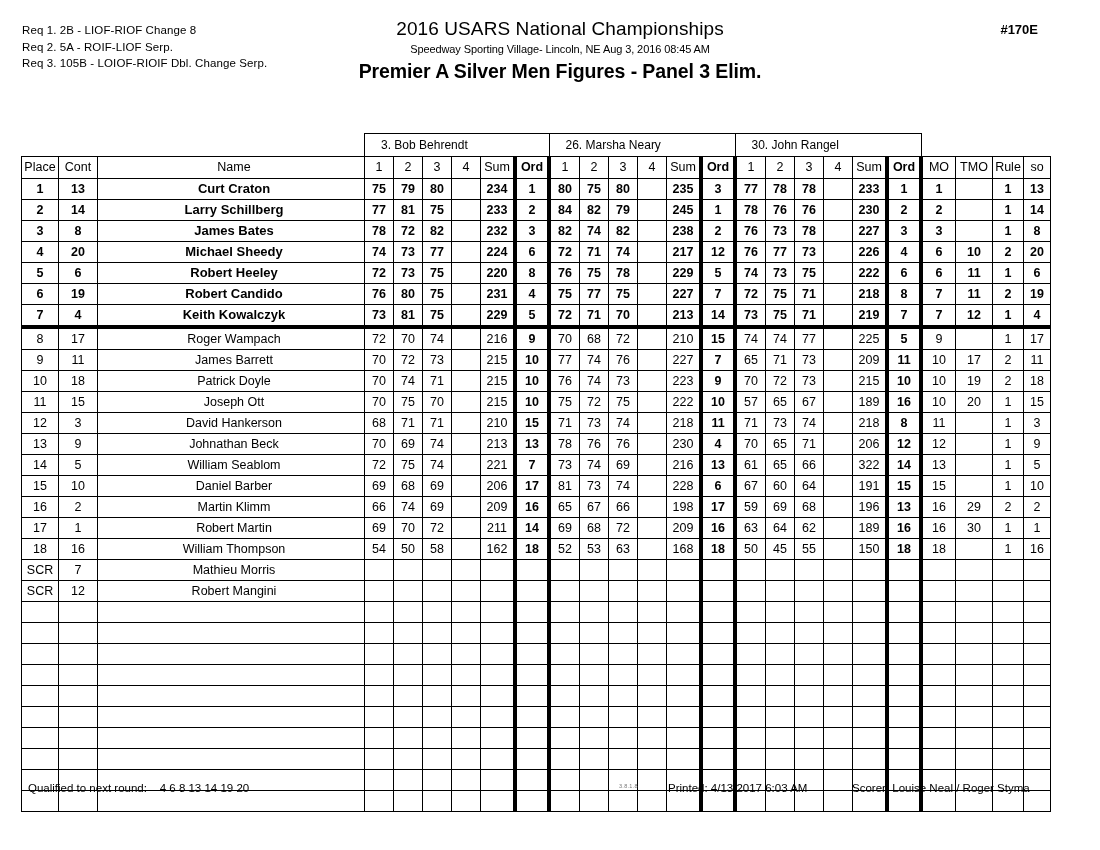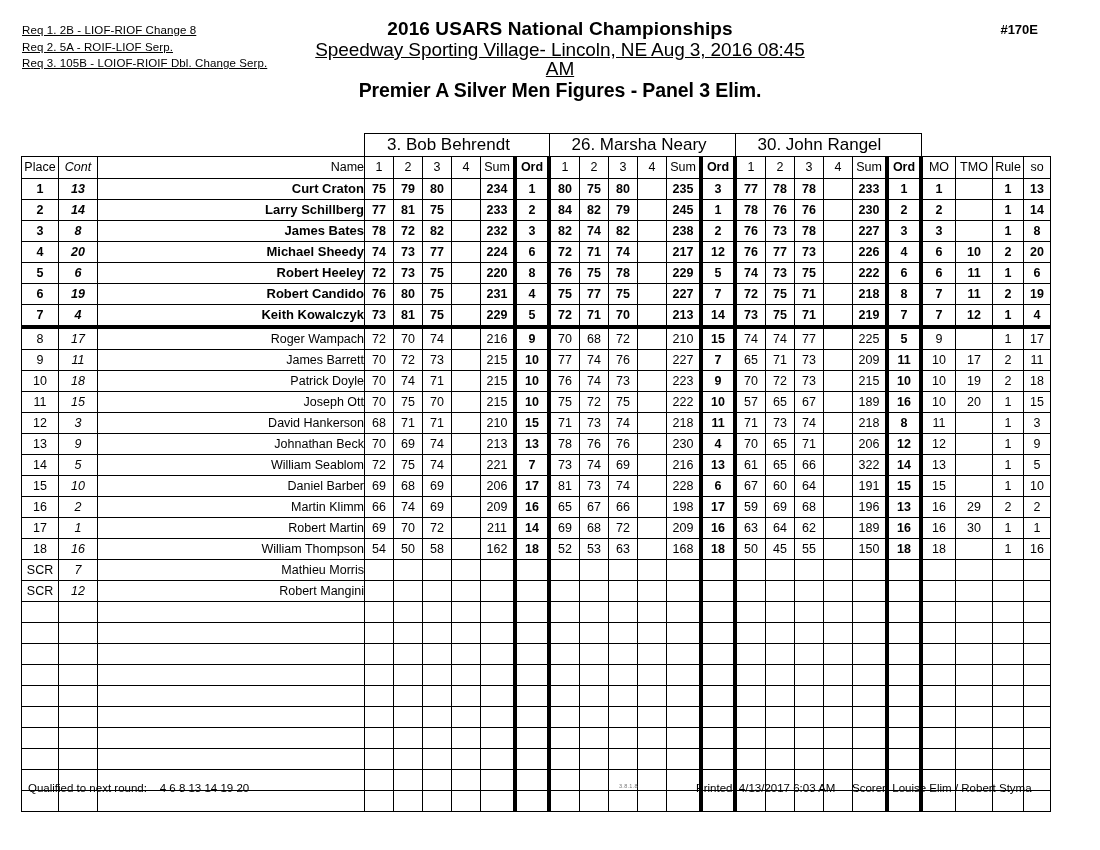--- a/index.html
+++ b/index.html
@@ -5,68 +5,68 @@
   html,body{margin:0;padding:0;}
   body{
     width:1100px;height:850px;background:#ffffff;
     font-family:"Liberation Sans","DejaVu Sans",sans-serif;
     color:#000;overflow:hidden;position:relative;
   }
   .page{position:relative;width:1100px;height:850px;}
 
   
   .req-block{position:absolute;left:22px;top:22px;font-size:11.5px;line-height:16.5px;white-space:nowrap;}
-  .req-line{letter-spacing:.1px;text-decoration:underline;}
+  .req-line{letter-spacing:.1px;}
 
   .title-wrap{position:absolute;left:300px;top:18px;width:520px;text-align:center;}
-  .t-main{font-size:19px;font-weight:bold;letter-spacing:.1px;line-height:22px;}
-  .t-venue{font-size:19px;line-height:19px;letter-spacing:-.1px;text-decoration:underline;}
+  .t-main{font-size:19px;font-weight:normal;letter-spacing:.1px;line-height:22px;}
+  .t-venue{font-size:11px;line-height:19px;letter-spacing:-.1px;}
   .t-event{font-size:19.5px;font-weight:bold;line-height:24px;letter-spacing:-.1px;}
   .t-summary{font-size:14.5px;line-height:21px;}
 
   .event-number{position:absolute;right:62px;top:22px;font-size:13px;font-weight:bold;}
 
   
   .tbl{position:absolute;left:21px;top:133px;border-collapse:collapse;table-layout:fixed;}
   .tbl td,.tbl th{
     border:1px solid #000;font-weight:normal;font-size:12.5px;
     padding:0;height:20px;line-height:20px;text-align:center;
     overflow:hidden;white-space:nowrap;
   }
   
   .band{height:22px;line-height:22px;}
   .band td{height:22px;line-height:22px;border:none;}
-  .band .jname{border:1px solid #000;border-bottom:none;text-align:left;padding-left:22px;font-size:17px;margin-left:44px;}
+  .band .jname{border:1px solid #000;border-bottom:none;text-align:left;padding-left:16px;font-size:12px;margin-left:44px;}
   .band .gap{border:none;}
 
   thead .hdr td{font-size:12.5px;height:21px;line-height:21px;}
 
   td.place{width:36px;}
-  td.cont{width:38px;font-style:italic;}
-  td.name{width:260px;text-align:right;padding-left:6px;}
+  td.cont{width:38px;}
+  td.name{width:260px;text-align:center;padding-left:6px;}
   td.sc{width:28px;}
   td.sum{width:32px;}
   td.ord{width:30px;font-weight:bold;border-left:4px solid #000;border-right:4px solid #000;}
   td.mo{width:32px;}
   td.tmo{width:36px;}
   td.rule{width:30px;}
   td.so{width:26px;}
 
   tr.bold td{font-weight:bold;}
   tr.bold td.name{font-size:13px;}
   tr.qual-last td{border-bottom:4px solid #000;}
 
   tr.data td{height:20px;line-height:20px;}
   tr.empty td{height:20px;line-height:20px;}
 
   
   .footer{position:absolute;top:782px;left:0;width:1100px;font-size:11.5px;}
   .f-qual{position:absolute;left:28px;top:0;white-space:nowrap;}
   .f-ver{position:absolute;left:619px;top:1px;font-size:5.5px;color:#777;letter-spacing:.3px;}
-  .f-printed{position:absolute;left:648px;top:0;white-space:nowrap;padding-left:48px;}
+  .f-printed{position:absolute;left:668px;top:0;white-space:nowrap;}
   .f-scorer{position:absolute;left:852px;top:0;white-space:nowrap;}
 </style>
 </head>
 <body>
 
 <div class="page">
 
   <div class="req-block">
     <div class="req-line">Req  1.  2B - LIOF-RIOF Change 8</div>
     <div class="req-line">Req  2.  5A - ROIF-LIOF Serp.</div>
@@ -942,15 +942,15 @@
   </table>
 
   <div class="footer">
     <div class="f-qual">
       <span>Qualified to next round:</span>
       &nbsp;&nbsp;
       <span>4 6 8 13 14 19 20</span>
     </div>
     <div class="f-ver">3.8.1.8</div>
     <div class="f-printed">Printed:  4/13/2017  6:03 AM</div>
-    <div class="f-scorer">Scorer:   Louise Elim / Robert Styma</div>
+    <div class="f-scorer">Scorer:   Louise Neal / Roger Styma</div>
   </div>
 </div>
 
 </body></html>

